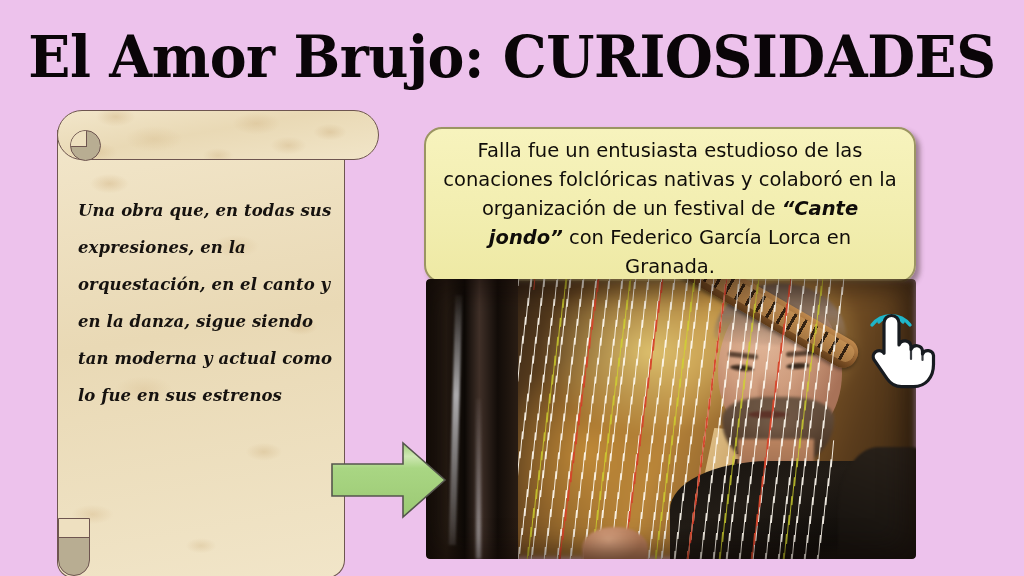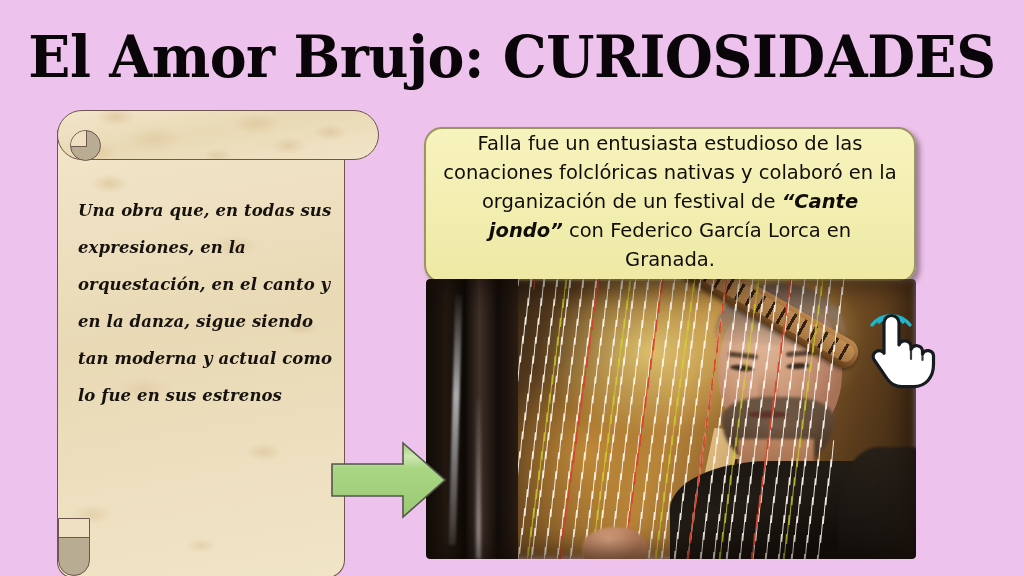--- a/index.html
+++ b/index.html
@@ -144,21 +144,21 @@
     left: 424px;
     top: 127px;
     width: 492px;
     height: 156px;
     background: linear-gradient(180deg, #f7f3bd 0%, #f2eeb0 55%, #eee9a4 100%);
     border: 2px solid #9b9562;
     border-radius: 18px;
     box-sizing: border-box;
     box-shadow: 4px 4px 5px rgba(60,45,40,.45);
     display: flex;
-    align-items: flex-start;
+    align-items: flex-end;
     justify-content: center;
   }
   #callout-text {
     font-family: "DejaVu Sans", sans-serif;
     font-size: 19.5px;
     line-height: 29px;
     color: #100d09;
     text-align: center;
     padding: 0 16px;
   }

